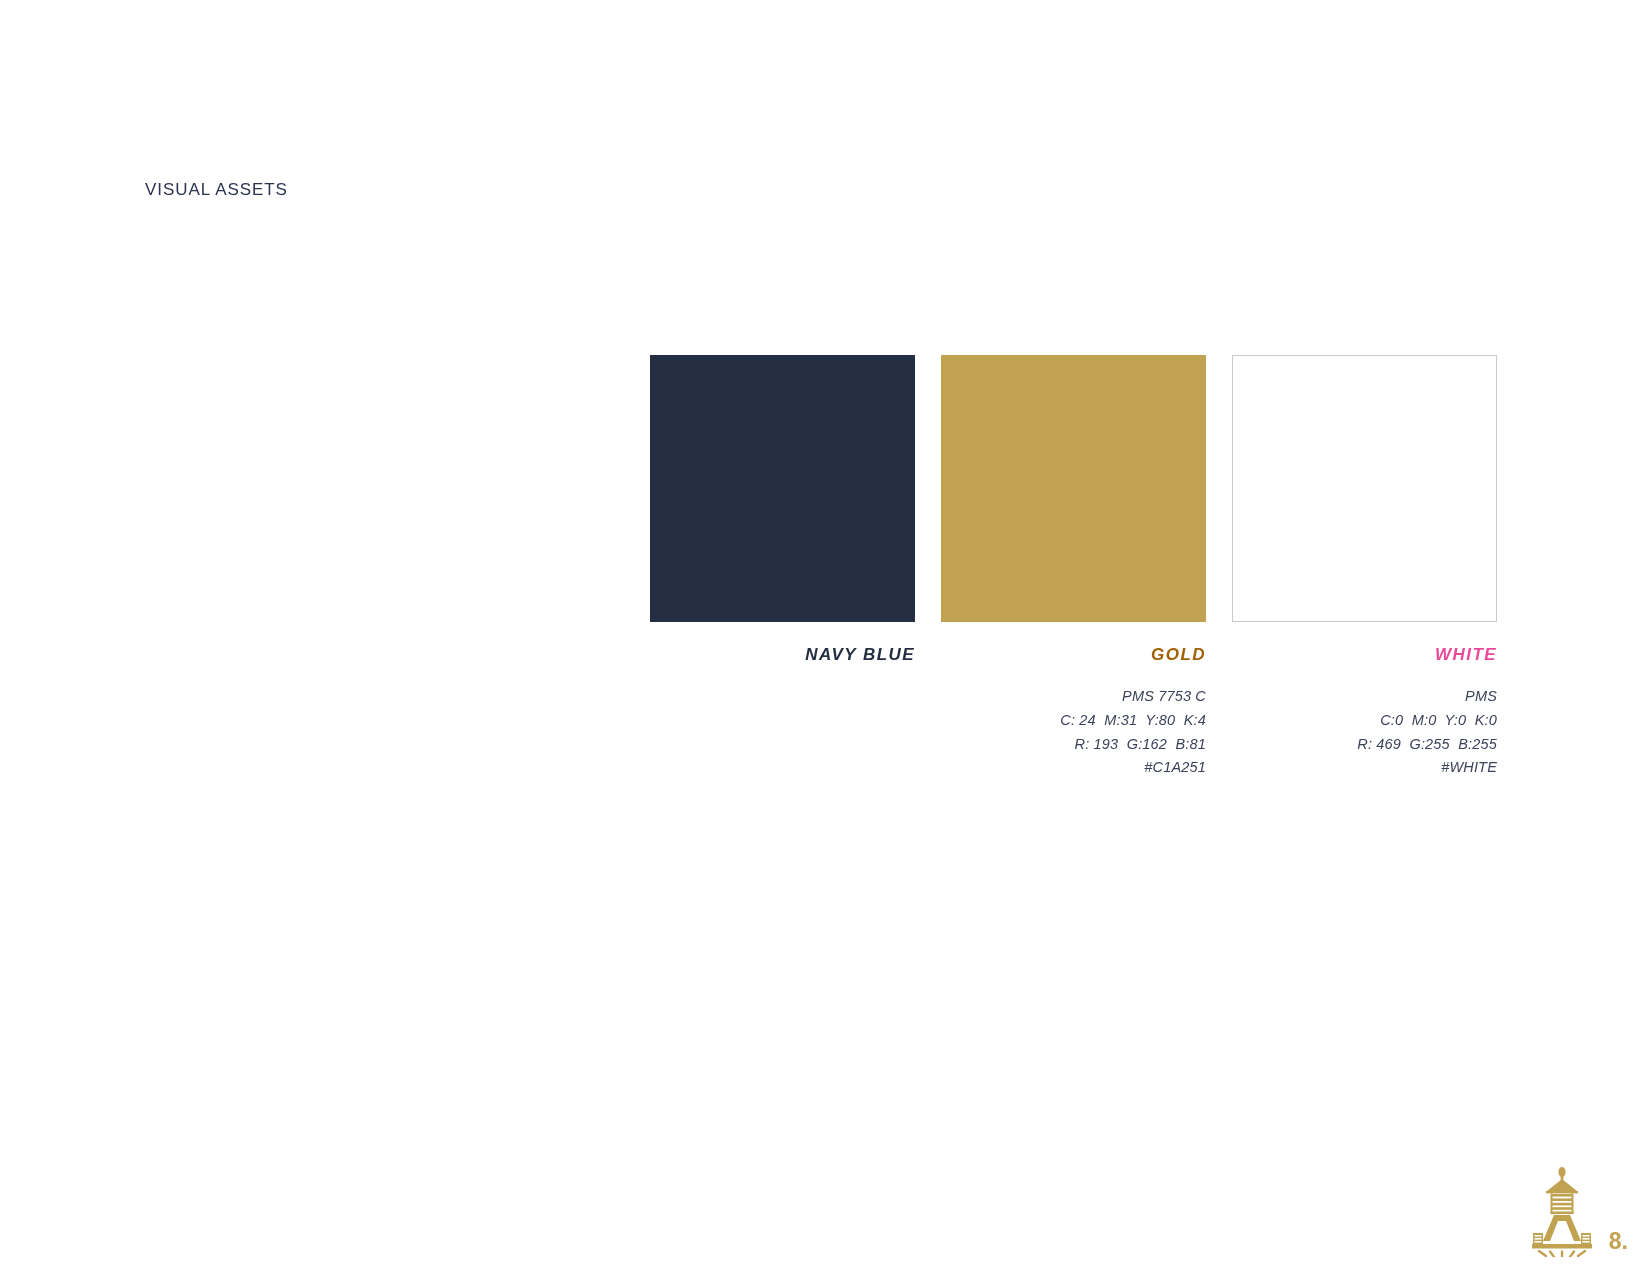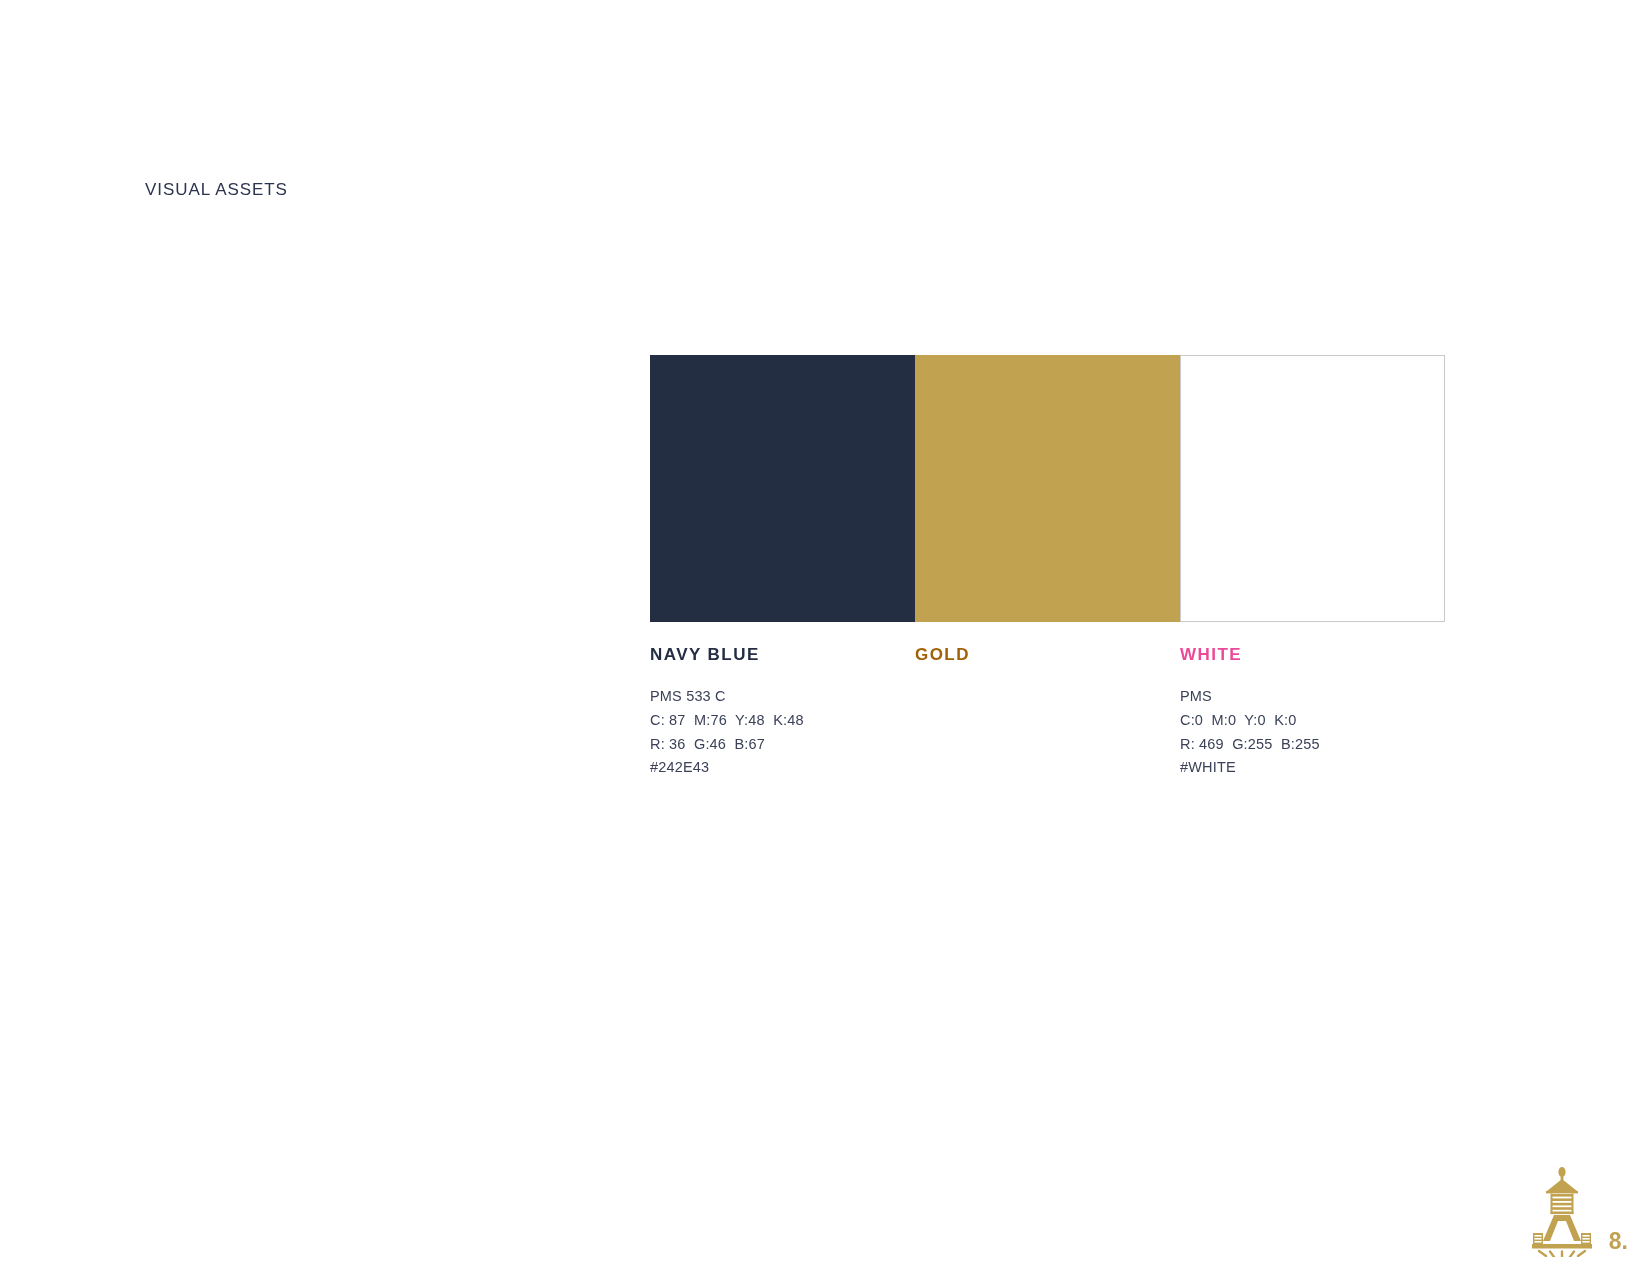--- a/index.html
+++ b/index.html
@@ -10,20 +10,21 @@
     background: #ffffff;
     font-family: "Liberation Sans", sans-serif;
     overflow: hidden;
   }
 
   #page {
     position: relative;
     width: 1650px;
     height: 1275px;
     background: #ffffff;
+    text-align: right;
   }
 
   
   .header {
     position: absolute;
     left: 145px;
     top: 180px;
   }
 
   .eyebrow {
@@ -42,20 +43,22 @@
     color: #c1a251;
     line-height: 1.0;
   }
 
   
   .swatch-grid {
     position: absolute;
     left: 650px;
     top: 355px;
     display: flex;
+    gap: 26px;
+    font-style: italic;
   }
 
   .swatch-col {
     width: 265px;
   }
 
   .swatch-chip {
     width: 265px;
     height: 267px;
   }
@@ -111,31 +114,31 @@
 
   <div class="header">
     <div class="eyebrow">VISUAL ASSETS</div>
   </div>
 
   <div class="swatch-grid">
 
     <div class="swatch-col">
       <div class="swatch-chip" style="background: rgb(36, 46, 67);"></div>
       <div class="swatch-name" style="color: rgb(36, 46, 67);">NAVY BLUE</div>
-      <div class="swatch-specs">
-        <div class="spec-line">PMS 533 C</div>
-        <div class="spec-line">C: 87  M:76  Y:48  K:48</div>
-        <div class="spec-line">R: 36  G:46  B:67</div>
-        <div class="spec-line">#242E43</div>
-      </div>
     </div>
 
     <div class="swatch-col">
       <div class="swatch-chip" style="background: rgb(193, 162, 81);"></div>
       <div class="swatch-name" style="color: #a16207;">GOLD</div>
+      <div class="swatch-specs">
+        <div class="spec-line">PMS 7753 C</div>
+        <div class="spec-line">C: 24  M:31  Y:80  K:4</div>
+        <div class="spec-line">R: 193  G:162  B:81</div>
+        <div class="spec-line">#C1A251</div>
+      </div>
     </div>
 
     <div class="swatch-col">
       <div class="swatch-chip bordered" style="background: rgb(255, 255, 255);"></div>
       <div class="swatch-name" style="color: #ec4899;">WHITE</div>
       <div class="swatch-specs">
         <div class="spec-line">PMS</div>
         <div class="spec-line">C:0  M:0  Y:0  K:0</div>
         <div class="spec-line">R: 469  G:255  B:255</div>
         <div class="spec-line">#WHITE</div>

